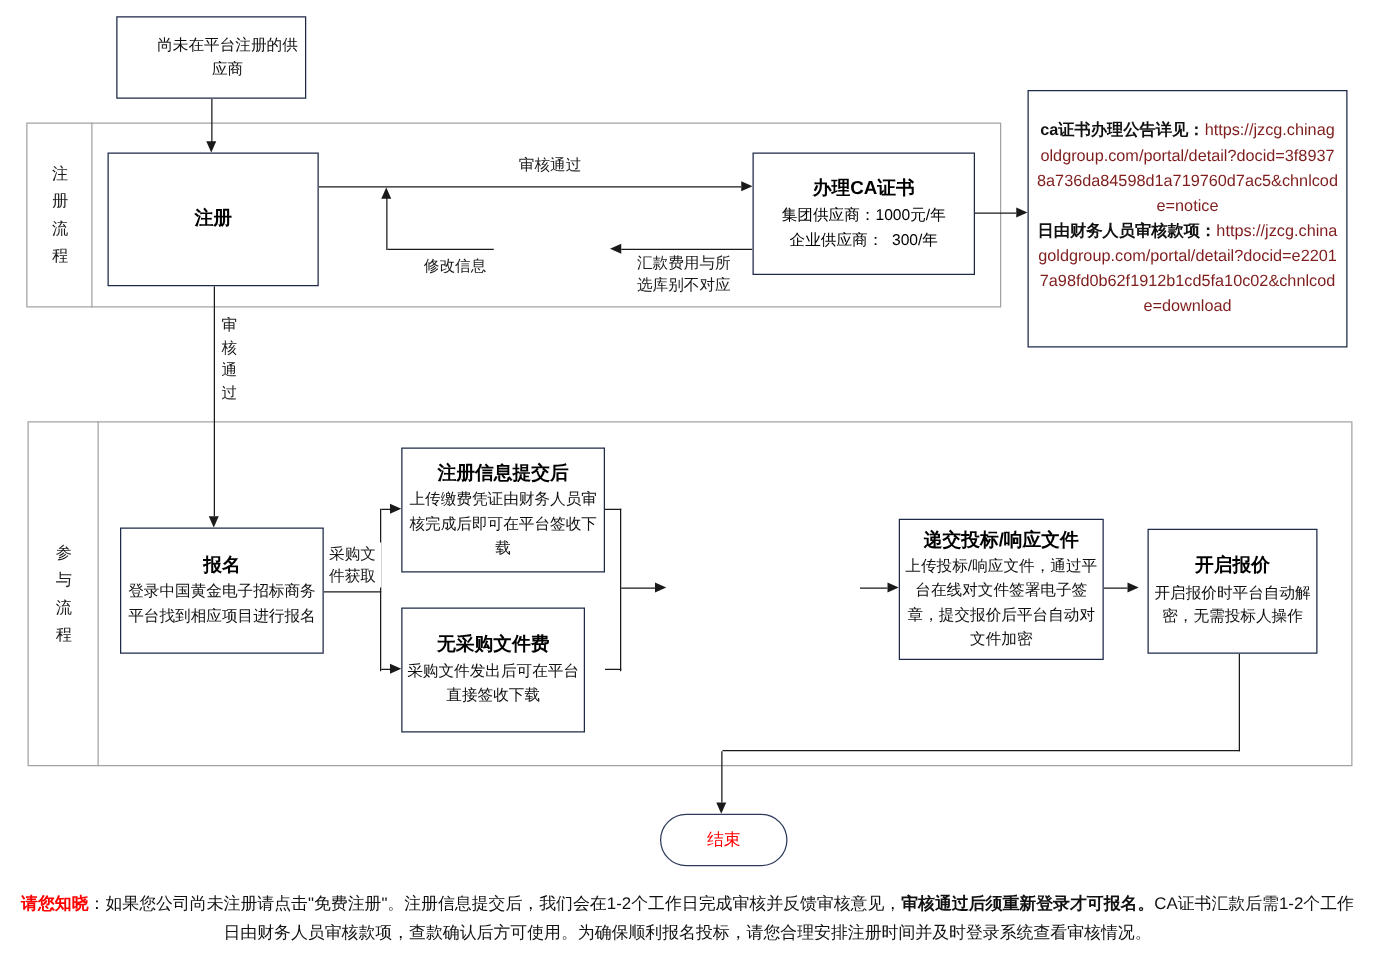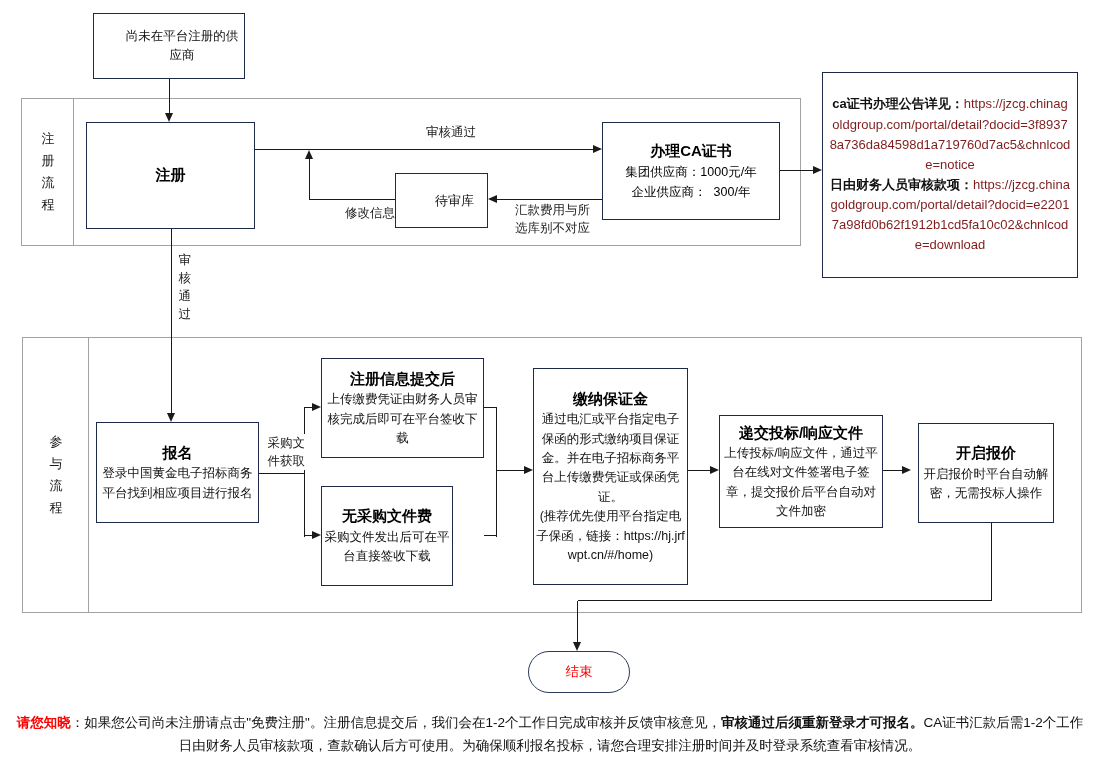--- a/index.html
+++ b/index.html
@@ -31,40 +31,40 @@
   
   .hl{position:absolute;height:1.4px;background:var(--connector,#1a1a1a);z-index:2;}
   .vl{position:absolute;width:1.4px;background:var(--connector,#1a1a1a);z-index:2;}
   .arr{position:absolute;width:0;height:0;z-index:2;}
   .arr.r{border-top:4.5px solid transparent;border-bottom:4.5px solid transparent;border-left:9px solid var(--connector,#1a1a1a);}
   .arr.l{border-top:4.5px solid transparent;border-bottom:4.5px solid transparent;border-right:9px solid var(--connector,#1a1a1a);}
   .arr.u{border-left:4.5px solid transparent;border-right:4.5px solid transparent;border-bottom:9px solid var(--connector,#1a1a1a);}
   .arr.d{border-left:4.5px solid transparent;border-right:4.5px solid transparent;border-top:9px solid var(--connector,#1a1a1a);}
 
   
-  .elabel{position:absolute;font-size:12.5px;color:#1a1a1a;text-align:right;line-height:1.45;background:#fff;z-index:3;}
+  .elabel{position:absolute;font-size:12.5px;color:#1a1a1a;text-align:center;line-height:1.45;background:#fff;z-index:3;}
 
   
   .note{position:absolute;left:0;top:711px;width:1100px;text-align:center;
         font-size:13.5px;line-height:1.72;color:#111;z-index:4;}
   .b{font-weight:bold;}
   .red{color:var(--note-highlight,#ff0000);}
 </style>
 </head>
 <body>
 
 <div class="canvas">
 
   <div class="section" style="left:21px;top:98px;width:780px;height:148px"></div>
   <div class="label-col" style="left:21px;top:98px;width:53px;height:148px">
     <div class="vlabel">注册流程</div>
   </div>
 
   <div class="section" style="left:22px;top:337px;width:1060px;height:276px"></div>
-  <div class="label-col" style="left:22px;top:337px;width:67px;height:276px">
+  <div class="label-col" style="left:22px;top:337px;width:57px;height:276px">
     <div class="vlabel">参与流程</div>
   </div>
 
   <div class="vl" style="left:169px;top:79px;height:35px"></div>
   <div class="arr d" style="left:165px;top:113px"></div>
 
   <div class="hl" style="left:255px;top:149px;width:338px"></div>
   <div class="arr r" style="left:593px;top:145px"></div>
 
   <div class="hl" style="left:780px;top:170px;width:33px"></div>
@@ -105,23 +105,20 @@
   <div class="arr d" style="left:573px;top:642px"></div>
 
   <div class="node" style="left:93px;top:13px;width:152px;height:66px">
     <span class="plain">尚未在平台注册的供应商</span>
   </div>
 
   <div class="node" style="left:86px;top:122px;width:169px;height:107px">
     <span class="title">注册</span>
   </div>
 
-  <div class="node" style="left:395px;top:173px;width:93px;height:55px">
-    <span class="plain" style="font-size:13px">待审库</span>
-  </div>
 
   <div class="node" style="left:602px;top:122px;width:178px;height:98px">
     <span class="title">办理CA证书</span>
     <span class="ca-line">集团供应商：1000元/年</span>
     <span class="ca-line">企业供应商：  300/年</span>
   </div>
 
   <div class="notice" style="left:822px;top:72px;width:256px;height:206px">
     <div><span class="b">ca证书办理公告详见：</span><span class="url">https://jzcg.chinagoldgroup.com/portal/detail?docid=3f89378a736da84598d1a719760d7ac5&amp;chnlcode=notice</span></div>
     <div><span class="b">日由财务人员审核款项：</span><span class="url">https://jzcg.chinagoldgroup.com/portal/detail?docid=e22017a98fd0b62f1912b1cd5fa10c02&amp;chnlcode=download</span></div>
@@ -130,30 +127,25 @@
   <div class="node" style="left:96px;top:422px;width:163px;height:101px">
     <span class="title">报名</span>
     <span class="body">登录中国黄金电子招标商务平台找到相应项目进行报名</span>
   </div>
 
   <div class="node" style="left:321px;top:358px;width:163px;height:100px">
     <span class="title">注册信息提交后</span>
     <span class="body">上传缴费凭证由财务人员审核完成后即可在平台签收下载</span>
   </div>
 
-  <div class="node" style="left:321px;top:486px;width:132px;height:100px">
+  <div class="node" style="left:321px;top:486px;width:147px;height:100px">
     <span class="title">无采购文件费</span>
     <span class="body">采购文件发出后可在平台直接签收下载</span>
   </div>
 
-  <div class="node" style="left:533px;top:368px;width:155px;height:217px">
-    <span class="title">缴纳保证金</span>
-    <span class="body">通过电汇或平台指定电子保函的形式缴纳项目保证金。并在电子招标商务平台上传缴费凭证或保函凭证。</span>
-    <span class="body" style="word-break:break-all">(推荐优先使用平台指定电子保函，链接：https://hj.jrfwpt.cn/#/home)</span>
-  </div>
 
   <div class="node" style="left:719px;top:415px;width:164px;height:113px">
     <span class="title">递交投标/响应文件</span>
     <span class="body">上传投标/响应文件，通过平台在线对文件签署电子签章，提交报价后平台自动对文件加密</span>
   </div>
 
   <div class="node" style="left:918px;top:423px;width:136px;height:100px">
     <span class="title">开启报价</span>
     <span class="body">开启报价时平台自动解密，无需投标人操作</span>
   </div>

